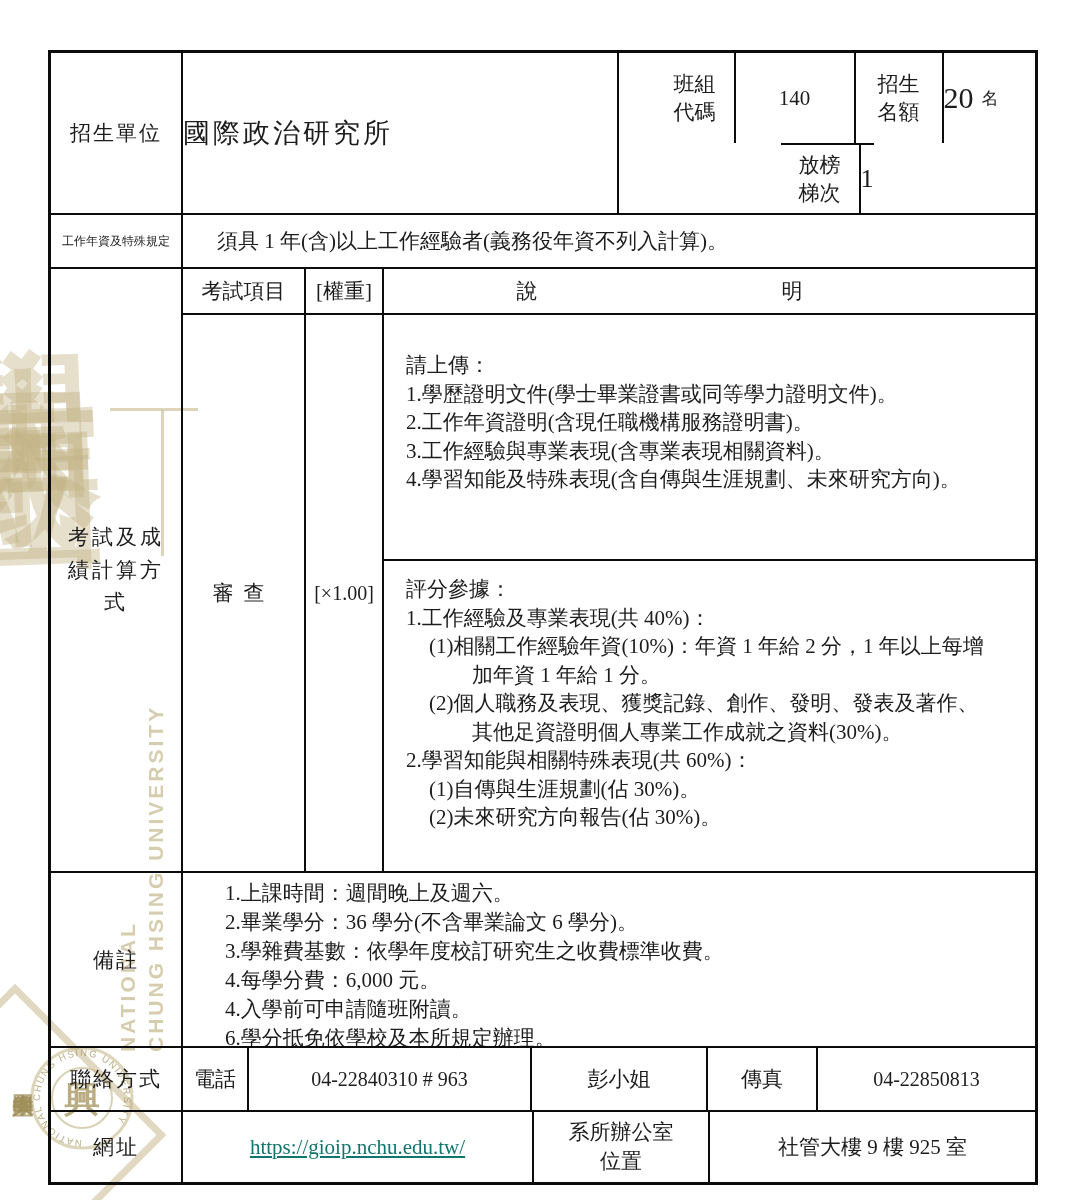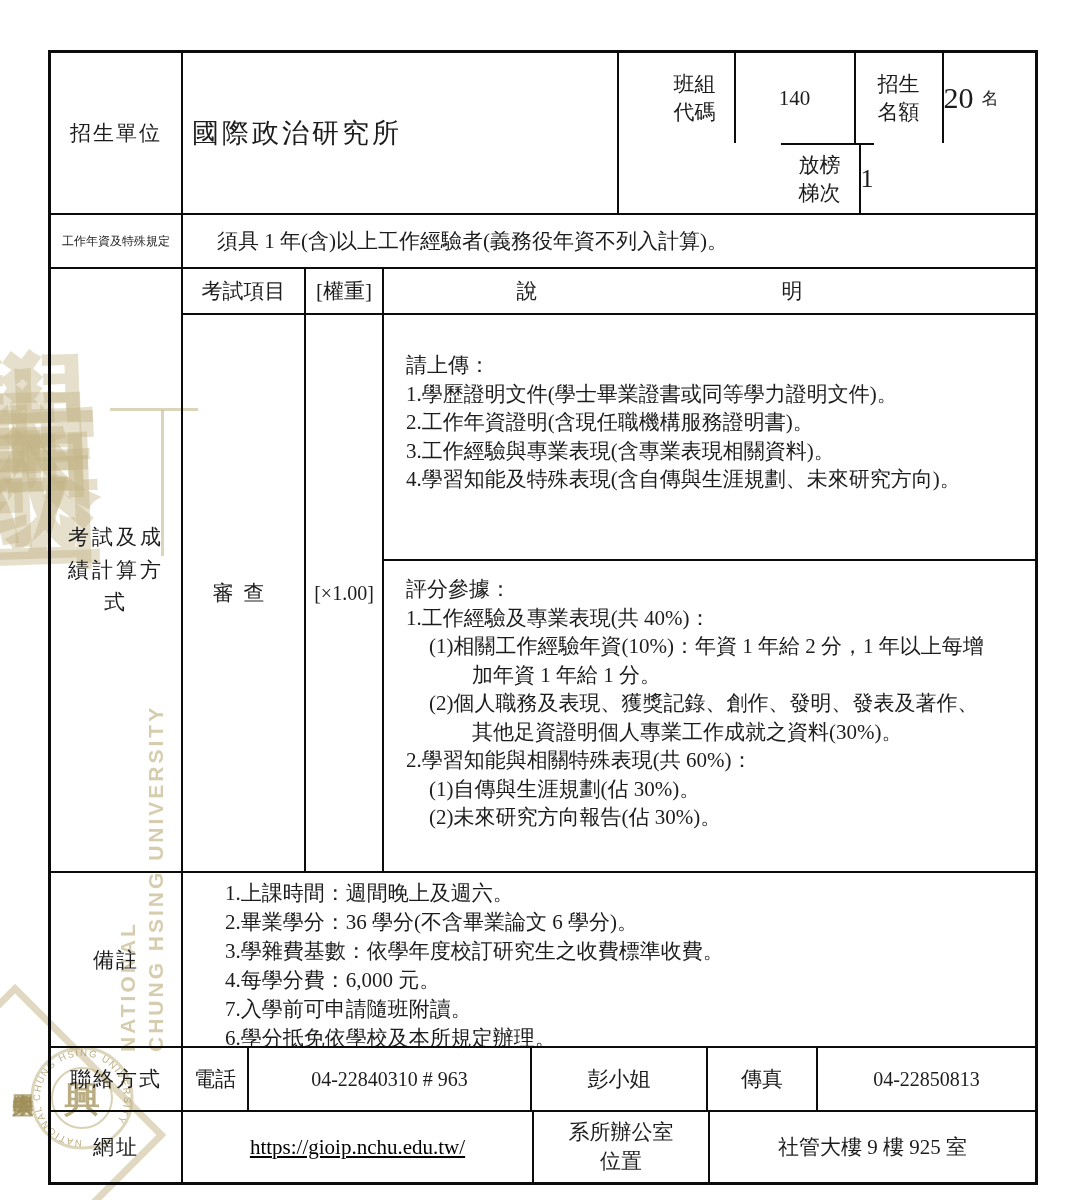--- a/index.html
+++ b/index.html
@@ -55,38 +55,38 @@
   .r34{height:604px;}
   .hdr{height:44px;flex:0 0 44px;}
   .r5{height:175px;}
   .r6{height:64px;}
   .r7{flex:1 1 auto;}
 
   .lbl{letter-spacing:2px;}
   .lbl2{width:48px;line-height:1.35;}
   .wrap110{width:112px;line-height:1.4;}
   .wrap96{width:96px;line-height:1.55;letter-spacing:3px;}
-  .unit-value{justify-content:flex-start;text-align:center;padding-left:9px;font-size:27px;letter-spacing:3px;}
+  .unit-value{justify-content:flex-start;text-align:center;padding-left:0;font-size:27px;letter-spacing:3px;}
   .big-num{font-size:26px;}
   .quota-num{font-size:30px;}
   .quota-unit{font-size:17px;margin-left:8px;}
   .left-pad{justify-content:flex-start;text-align:left;padding-left:34px;padding-right:10px;}
   .shuoming{gap:244px;padding-right:100px;}
   .shencha{letter-spacing:10px;border-radius:20px;}
   .desc{border-top:2px solid #0c0c0c;box-sizing:border-box;padding:14px 16px 8px 22px;
         text-align:left;line-height:28.5px;}
   .desc:first-child{border-top:none;}
   .desc .ln{white-space:nowrap;}
   .ind1{padding-left:23px;}
   .ind2{padding-left:66px;}
   .notes-cell{flex-direction:column;align-items:flex-start;justify-content:flex-start;
               padding:6px 10px 0 42px;line-height:29px;text-align:left;}
   .upload-gap{margin-top:22px;}
   .scoring-pad{}
-  a.url{color:#000000;text-decoration:underline;}
+  a.url{color:#0f766e;text-decoration:underline;}
 </style>
 </head>
 <body>
 
 <div class="page">
 
   <div class="wm wm-callig">國立中興大學</div>
   <div class="wm wm-hline"></div>
   <div class="wm wm-vline"></div>
   <div class="wm wm-latin wm-latin-long">CHUNG HSING UNIVERSITY</div>
@@ -180,21 +180,21 @@
       </div>
     </div>
 
     <div class="row r5">
       <div class="cell w130 lbl">備註</div>
       <div class="cell flex1 notes-cell">
         <div>1.上課時間：週間晚上及週六。</div>
         <div>2.畢業學分：36 學分(不含畢業論文 6 學分)。</div>
         <div>3.學雜費基數：依學年度校訂研究生之收費標準收費。</div>
         <div>4.每學分費：6,000 元。</div>
-        <div>7.入學前可申請隨班附讀。</div>
+        <div>4.入學前可申請隨班附讀。</div>
         <div>6.學分抵免依學校及本所規定辦理。</div>
       </div>
     </div>
 
     <div class="row r6">
       <div class="cell w130 lbl">聯絡方式</div>
       <div class="cell w66">電話</div>
       <div class="cell w283" style="font-size:20px;">04-22840310 # 963</div>
       <div class="cell w176">彭小姐</div>
       <div class="cell w110">傳真</div>

